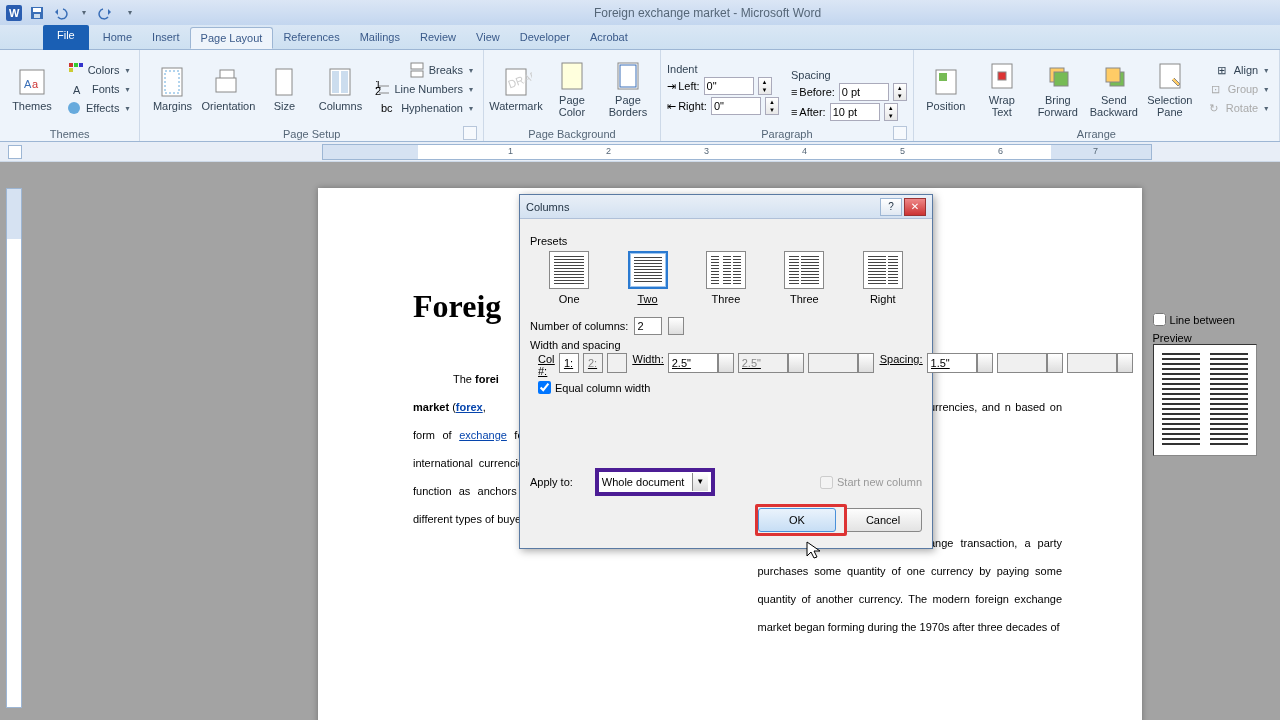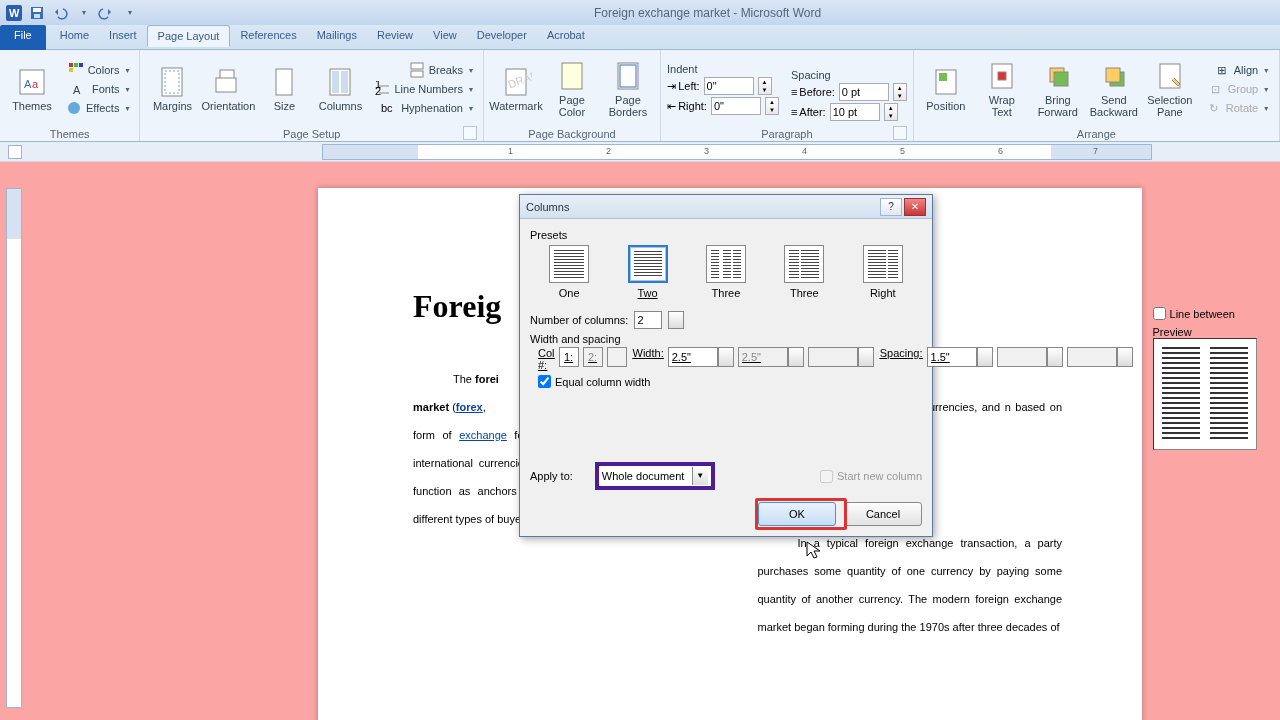--- a/index.html
+++ b/index.html
@@ -6,21 +6,21 @@
 body { background: #e8eef7; overflow: hidden; width: 1280px; height: 720px; position: relative; }
 
 
 .titlebar { height: 25px; background: linear-gradient(#dbe6f5,#c3d6ef); display: flex; align-items: center; padding: 0 4px; }
 .titlebar .qat { display: flex; gap: 3px; align-items: center; }
 .qat-btn { width: 20px; height: 20px; display:flex; align-items:center; justify-content:center; border-radius:2px; }
 .qat-btn svg { width:16px; height:16px; }
 .title-text { flex:1; text-align:center; color:#567; font-size:12px; }
 
 
-.ribbon-tabs { height: 25px; background: linear-gradient(#dae7f5,#cde0f1); display:flex; align-items:flex-start; border-bottom:1px solid #9db6d4; }
+.ribbon-tabs { height: 25px; background: linear-gradient(#dae7f5,#cde0f1); display:flex; align-items:center; border-bottom:1px solid #9db6d4;padding-left:43px; }
 .file-tab { background:#1a5fb4; color:#fff; padding:4px 14px; height:25px; border-radius:2px 2px 0 0; margin-right:4px; }
 .tab { padding:4px 10px; color:#3a5a8a; cursor:pointer; }
 .tab.active { background:#eef4fb; border:1px solid #9db6d4; border-bottom:1px solid #eef4fb; border-radius:3px 3px 0 0; margin-bottom:-1px; }
 
 
 .ribbon { height: 92px; background:#eef4fb; border-bottom:1px solid #9db6d4; display:flex; }
 .group { border-right:1px solid #cdd9e8; padding:2px 6px 0 6px; display:flex; flex-direction:column; position:relative; }
 .group-body { flex:1; display:flex; align-items:center; gap:4px; }
 .group-label { text-align:center; color:#567; font-size:11px; padding:2px 0 1px 0; position:relative; }
 .group-label .launcher { position:absolute; right:0; bottom:1px; width:14px; height:14px; border:1px solid #b7c6da; background:#f6f9fd; }
@@ -39,37 +39,37 @@
 
 
 .ruler-bar { height:20px; background:#e8eef7; border-bottom:1px solid #cdd9e8; display:flex; align-items:center; padding-left:8px; }
 .ruler-toggle { width:14px; height:14px; border:1px solid #9db6d4; background:#fff; }
 .hruler { margin-left:300px; height:16px; background:#fff; border:1px solid #9db6d4; width:830px; position:relative; }
 .hruler .shade-l { position:absolute; left:0; width:95px; top:0; bottom:0; background:#d6e2f2; }
 .hruler .shade-r { position:absolute; right:0; width:100px; top:0; bottom:0; background:#d6e2f2; }
 .hruler .num { position:absolute; top:1px; font-size:9px; color:#567; }
 
 
-.doc-area { position:absolute; top:162px; left:0; right:0; bottom:0; background:#fca5a5; overflow:hidden; }
+.doc-area { position:absolute; top:162px; left:0; right:0; bottom:0; background:#a3a3a3; overflow:hidden; }
 .vruler { position:absolute; left:6px; top:26px; width:16px; height:520px; background:#fff; border:1px solid #9db6d4; }
 .vruler .shade-t { position:absolute; top:0; left:0; right:0; height:50px; background:#d6e2f2; }
 .page { position:absolute; left:318px; top:26px; width:824px; height:680px; background:#fff; box-shadow:0 0 6px rgba(0,0,0,.3); padding:100px 80px 0 95px; }
 .page h1 { font-size:32px; font-weight:bold; font-family:Georgia,serif; }
 .cols { display:flex; gap:40px; margin-top:40px; }
 .col { flex:1; font-size:15px; line-height:28px; text-align:justify; font-family:Georgia,serif; }
 .col a { color:#0645ad; text-decoration:underline; }
 .col .b { font-weight:bold; }
 
 
 .dialog { position:absolute; left:519px; top:194px; width:414px; background:#f0f0f0; border:1px solid #5a7aa3; box-shadow:2px 2px 8px rgba(0,0,0,.35); z-index:10; }
 .dlg-title { height:24px; background:linear-gradient(#e9eff7,#d3e1f1); display:flex; align-items:center; padding:0 6px; color:#234; font-size:12px; border-bottom:1px solid #b0c0d8;}
 .dlg-title .sp { flex:1; }
 .dlg-title .tbtn { width:22px; height:18px; border:1px solid #9db6d4; margin-left:2px; display:flex; align-items:center; justify-content:center; font-size:10px; background:linear-gradient(#fff,#e0e8f2); }
 .dlg-title .close { background:linear-gradient(#e88,#c33); color:#fff; border-color:#933; }
-.dlg-body { padding:10px 10px; }
+.dlg-body { padding:16px 10px; }
 .presets-row { display:flex; justify-content:space-around; margin:4px 0 8px 0; }
 .preset { display:flex; flex-direction:column; align-items:center; gap:4px; cursor:pointer; }
 .preset-box { width:40px; height:38px; border:1px solid #888; background:#fff; padding:4px; position:relative; }
 .preset.sel .preset-box { border:2px solid #2a7ad1; box-shadow:0 0 0 1px #9fc6ef inset; }
 .preset-box .pc { background:repeating-linear-gradient(#444,#444 1px,#fff 1px,#fff 3px); }
 .p1 .pc { position:absolute; left:4px; right:4px; top:4px; bottom:4px;}
 .p2 .pc { position:absolute; top:4px; bottom:4px; width:14px; } .p2 .a{left:4px;} .p2 .b{right:4px;}
 .p3 .pc { position:absolute; top:4px; bottom:4px; width:8px; } .p3 .a{left:4px;} .p3 .b{left:16px;} .p3 .c{right:4px;}
 .p4 .pc { position:absolute; top:4px; bottom:4px;} .p4 .a{left:4px; width:10px;} .p4 .b{right:4px; width:18px;}
 .p5 .pc { position:absolute; top:4px; bottom:4px;} .p5 .a{left:4px; width:18px;} .p5 .b{right:4px; width:10px;}

